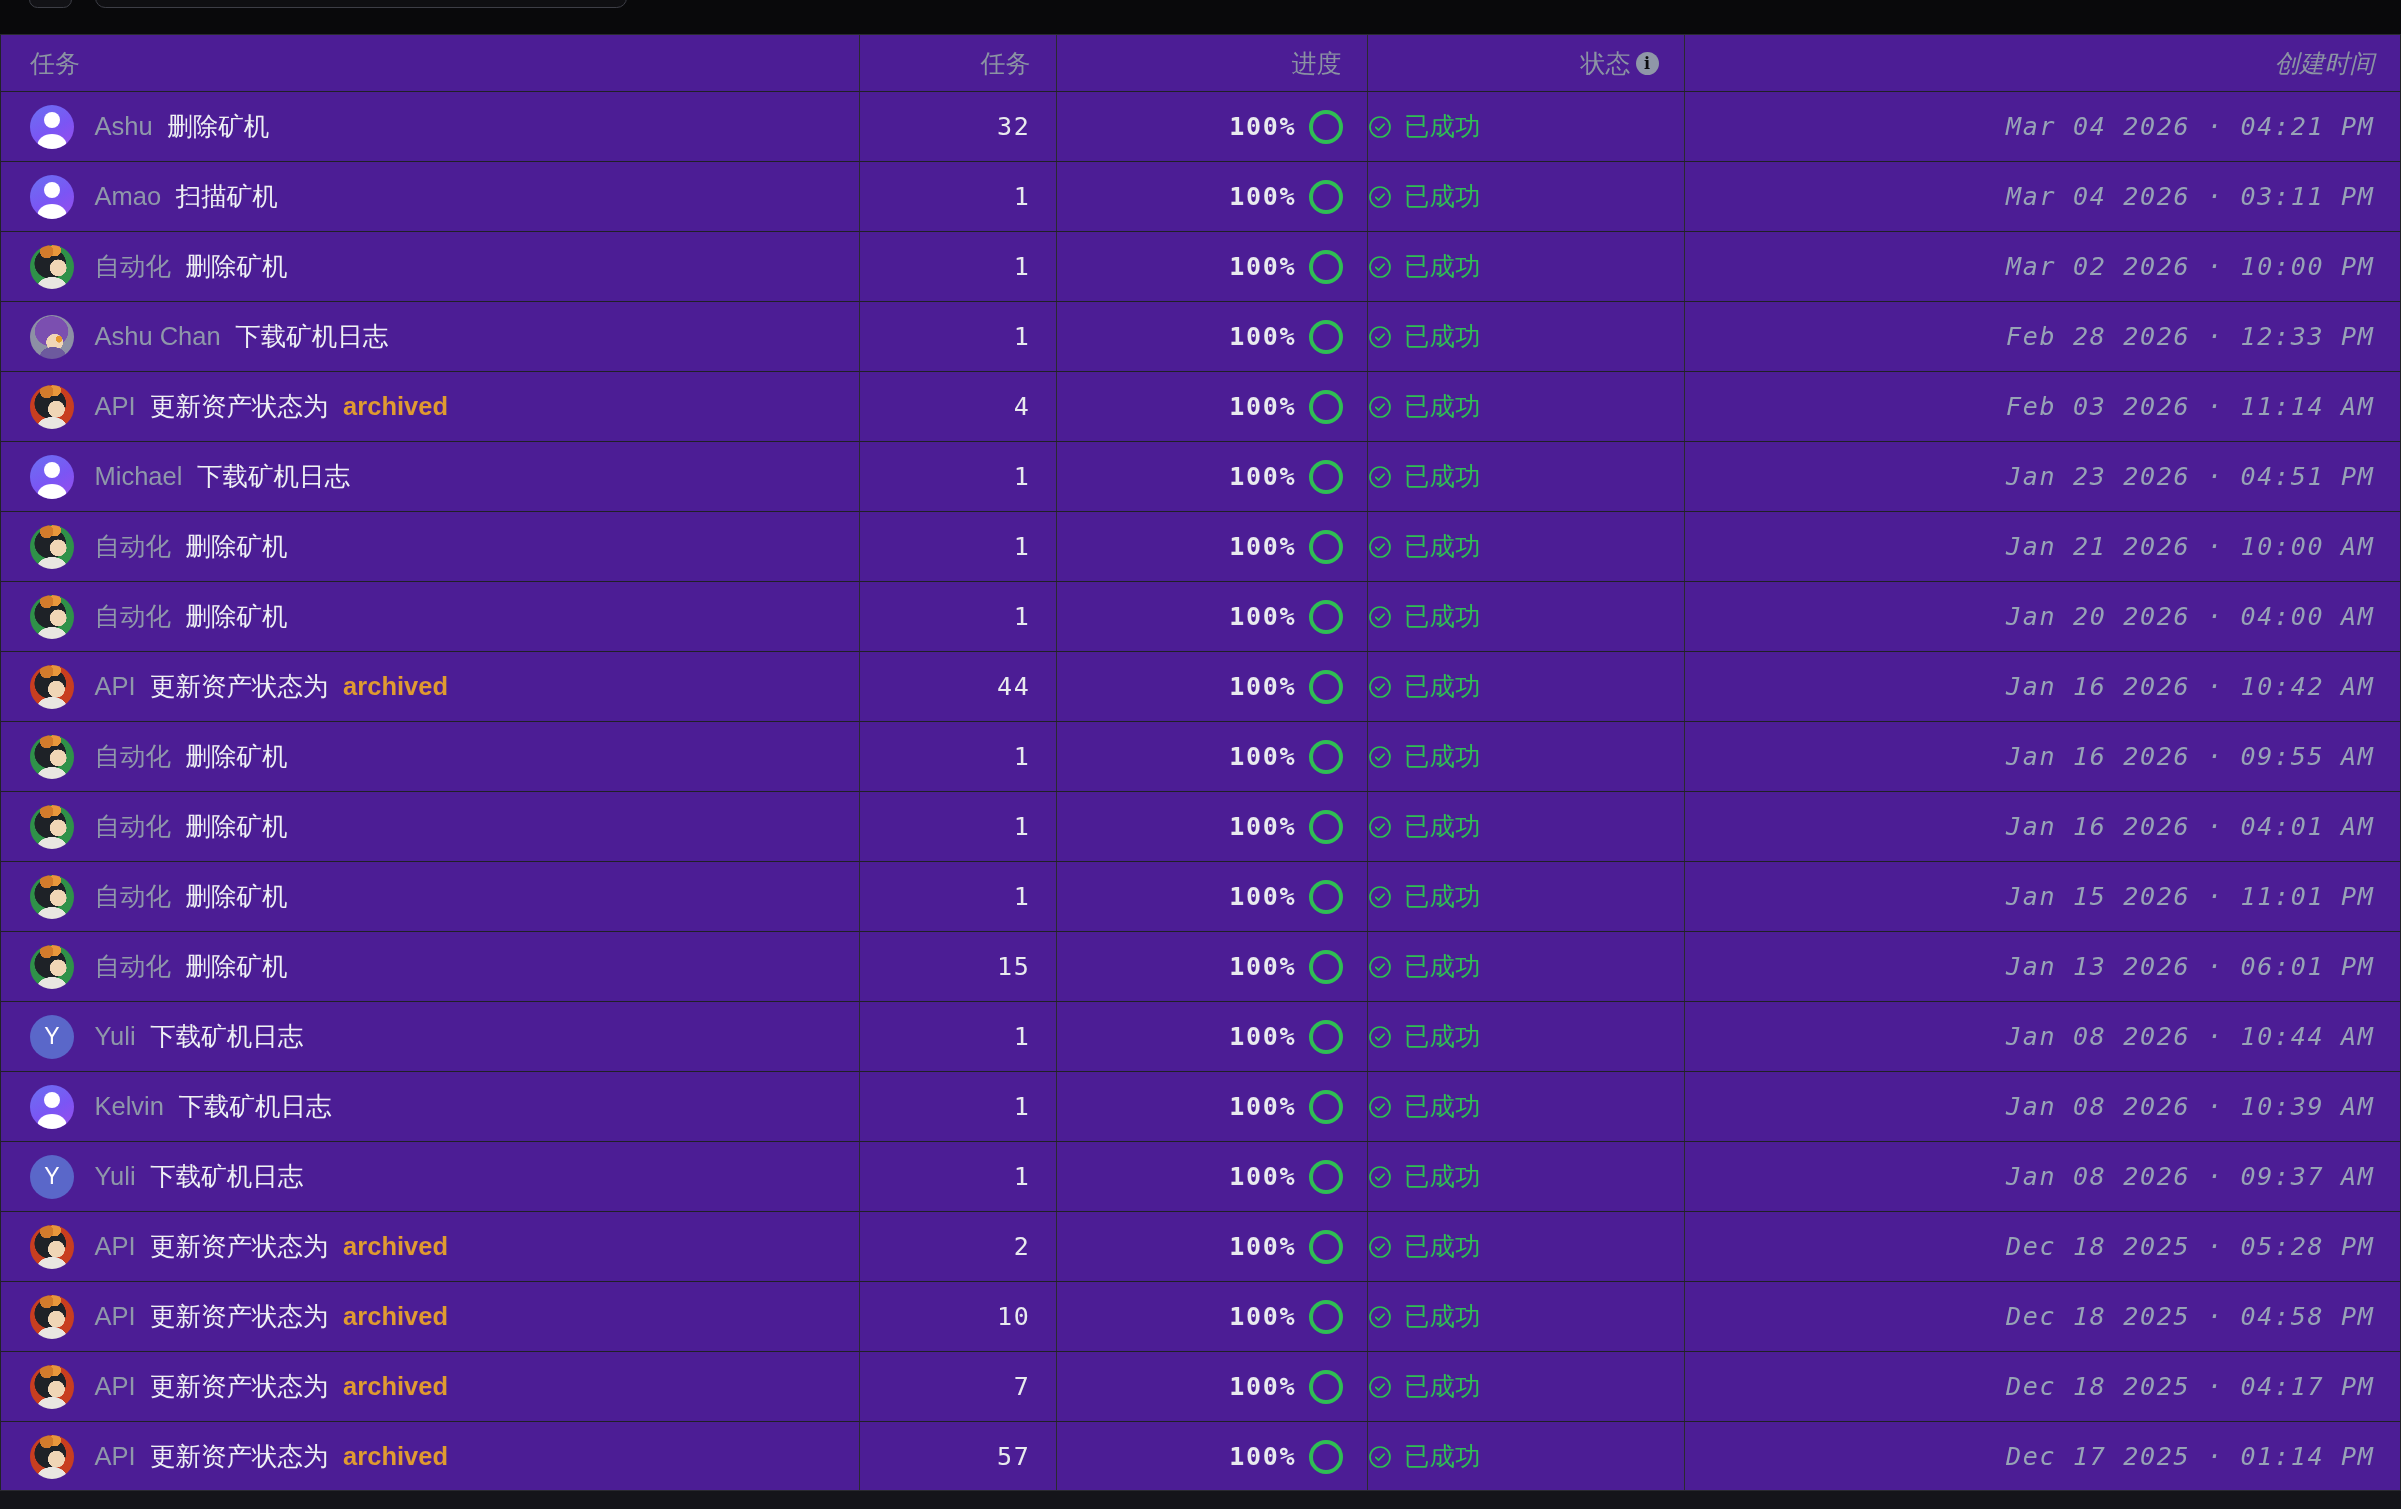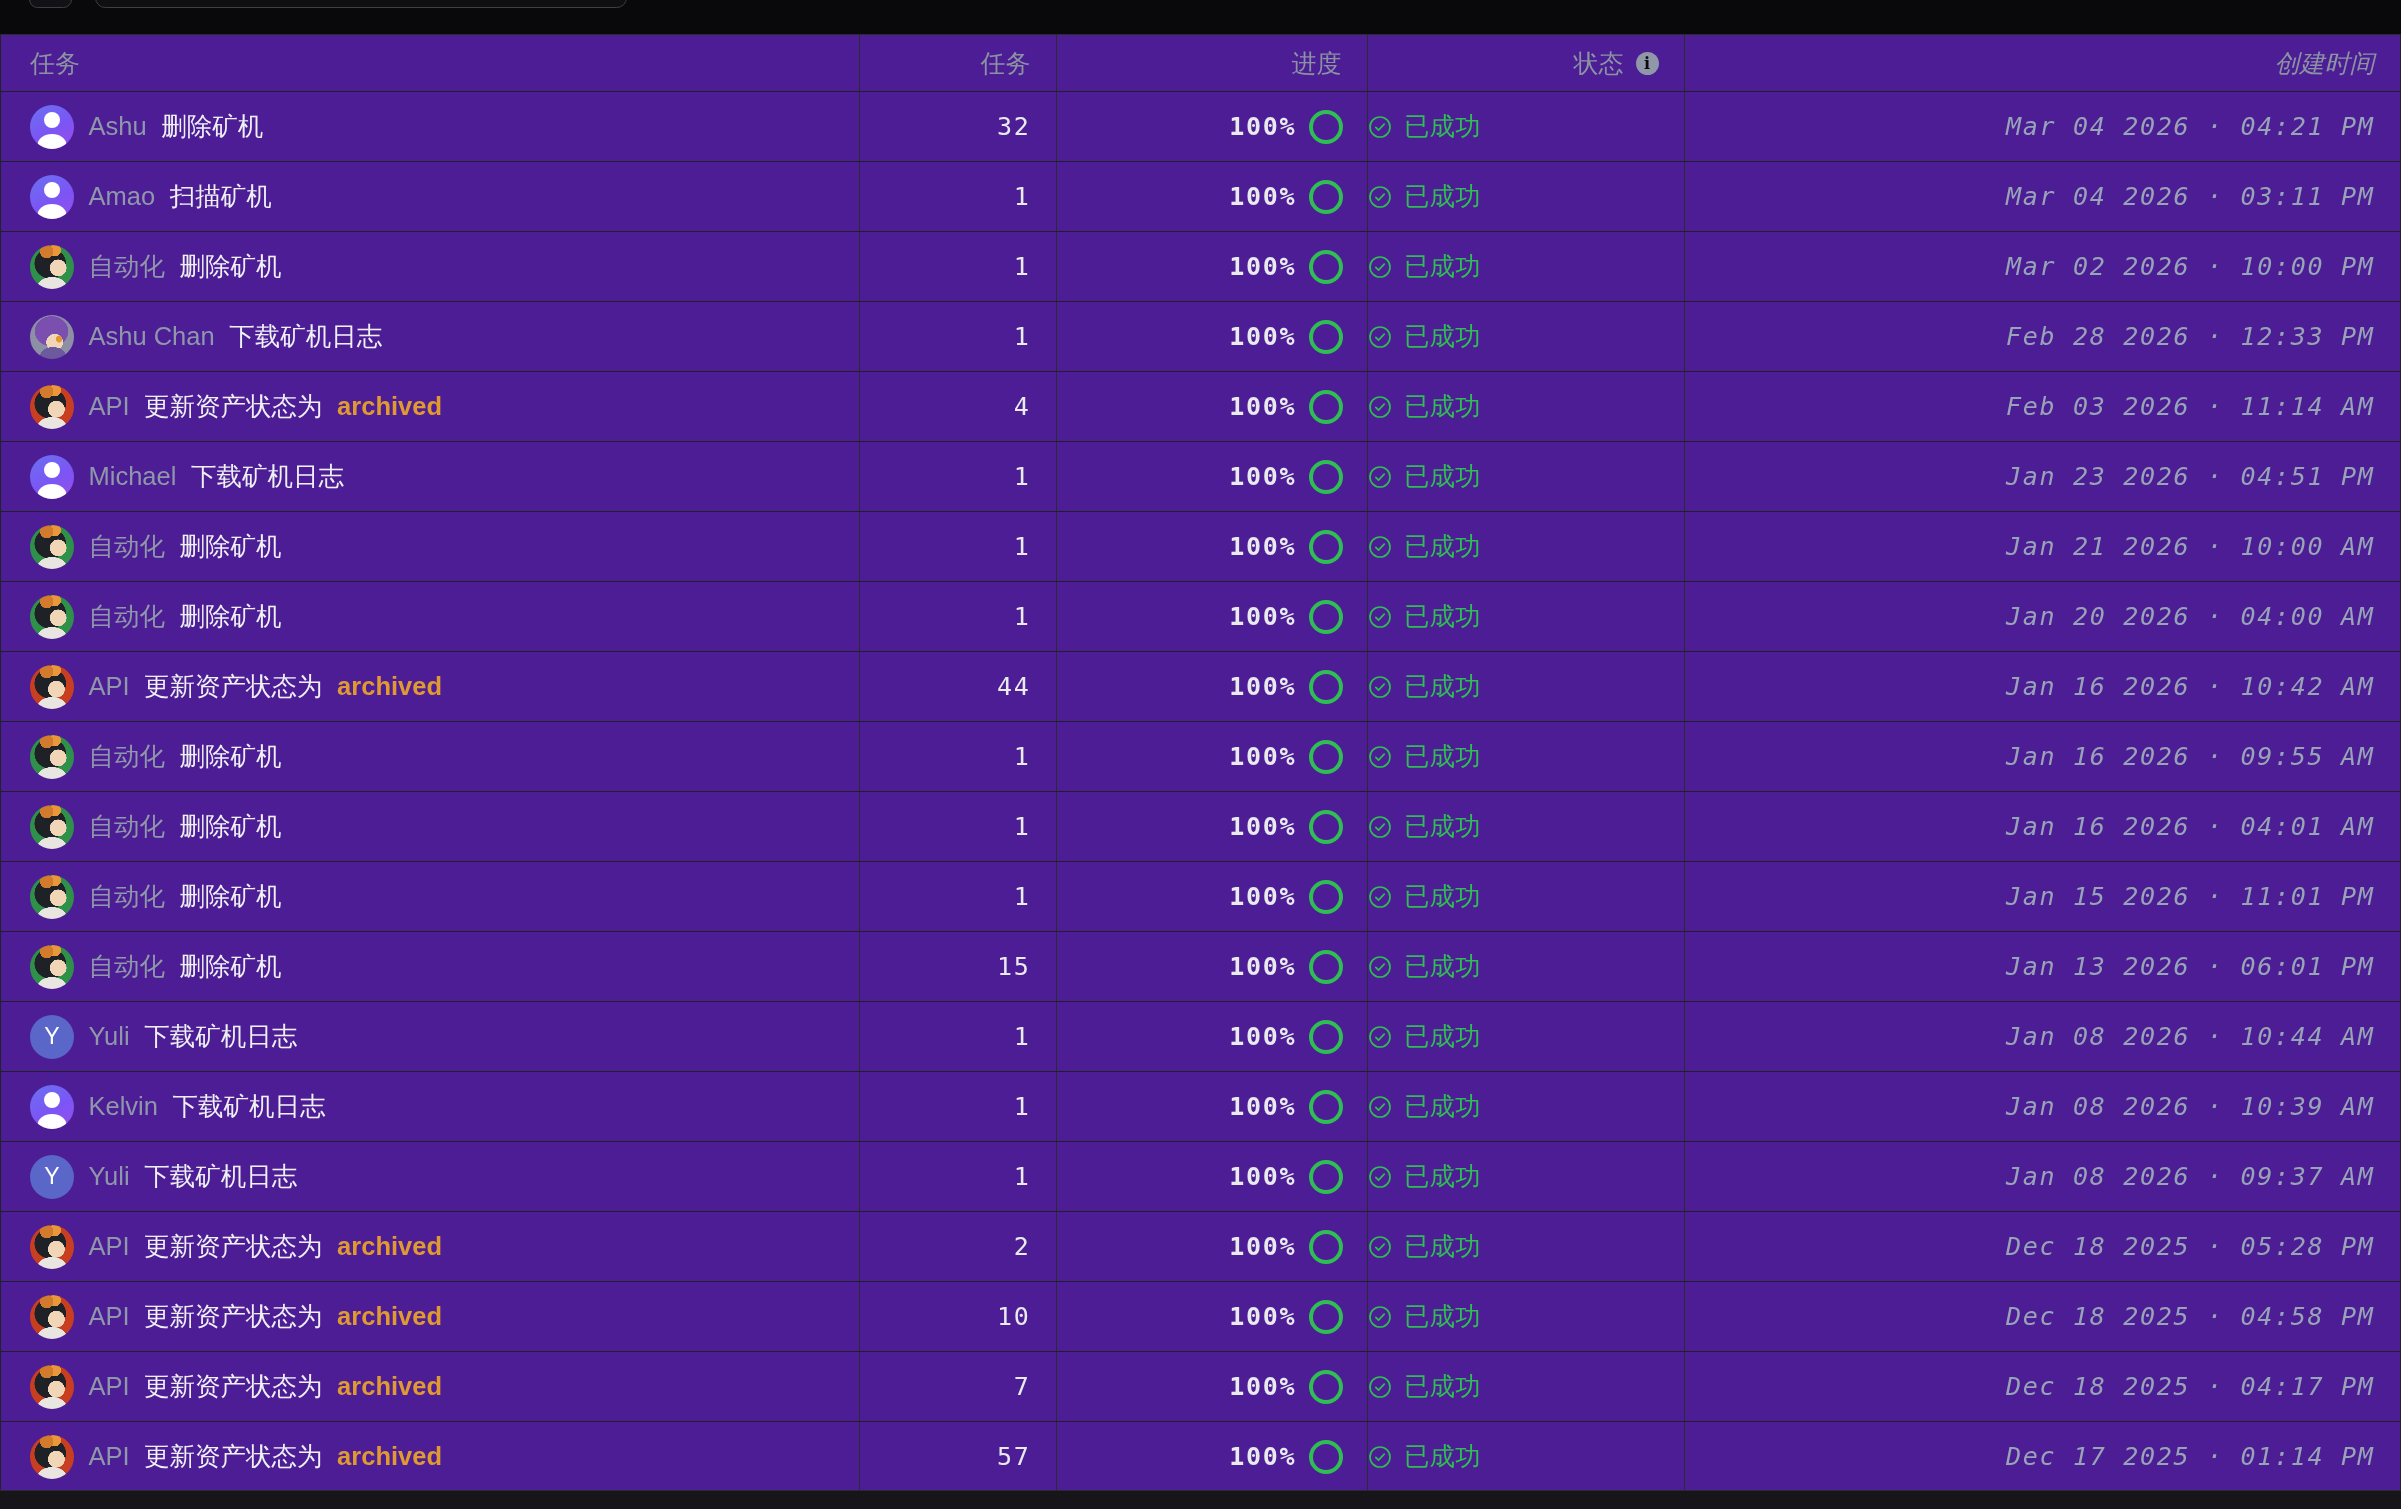--- a/index.html
+++ b/index.html
@@ -19,30 +19,30 @@
            border-left:0.9px solid #222228; border-right:0.9px solid #222228; }
   .tr, .thead { display:grid; grid-template-columns:859px 197px 311px 317px 1fr; }
   .thead { height:56px; }
   .tr { height:70px; border-top:0.9px solid #202026; }
   .td, .th { display:flex; align-items:center; border-right:0.9px solid #2a2a30; min-width:0; }
   .td:last-child, .th:last-child { border-right:none;font-style:italic; }
 
   .th { color:#8b93a3; font-size:25px; }
   .th-task { padding-left:29px; }
   .th-right { justify-content:flex-end; padding-right:25.5px; }
-  .th-status { gap:12px;text-align:right; }
+  .th-status { gap:5px;text-align:right; }
 
   .info-icon { width:23px; height:23px; border-radius:50%; background:#8f97a8;
                color:#0c0c0f; font-size:16px; font-weight:bold;
                display:inline-flex; align-items:center; justify-content:center;
                font-family:"DejaVu Serif",serif; }
 
   
   .td-task { padding-left:29px; gap:14.5px; }
-  .owner { color:#8f98aa; font-size:25.5px; white-space:nowrap; }
+  .owner { color:#8f98aa; font-size:25.5px; white-space:nowrap;margin-left:6px; }
   .action { color:#eef0f4; font-size:25.5px; font-weight:500; white-space:nowrap; }
   .action-arg { color:#e09a31; font-size:25.5px; font-weight:600; white-space:nowrap; }
 
   .avatar { position:relative; width:44px; height:44px; border-radius:50%;
             flex-shrink:0; overflow:hidden; display:inline-flex;
             align-items:center; justify-content:center; }
   .avatar--default { background:linear-gradient(150deg,#6a71f2 0%,#7b55f4 55%,#9a4deb 100%); }
   .avatar--default::before { content:""; position:absolute; top:7.7px; left:50%; transform:translateX(-50%);
             width:16px; height:16px; border-radius:50%; background:#ffffff; }
   .avatar--default::after { content:""; position:absolute; bottom:-7.7px; left:50%; transform:translateX(-50%);

